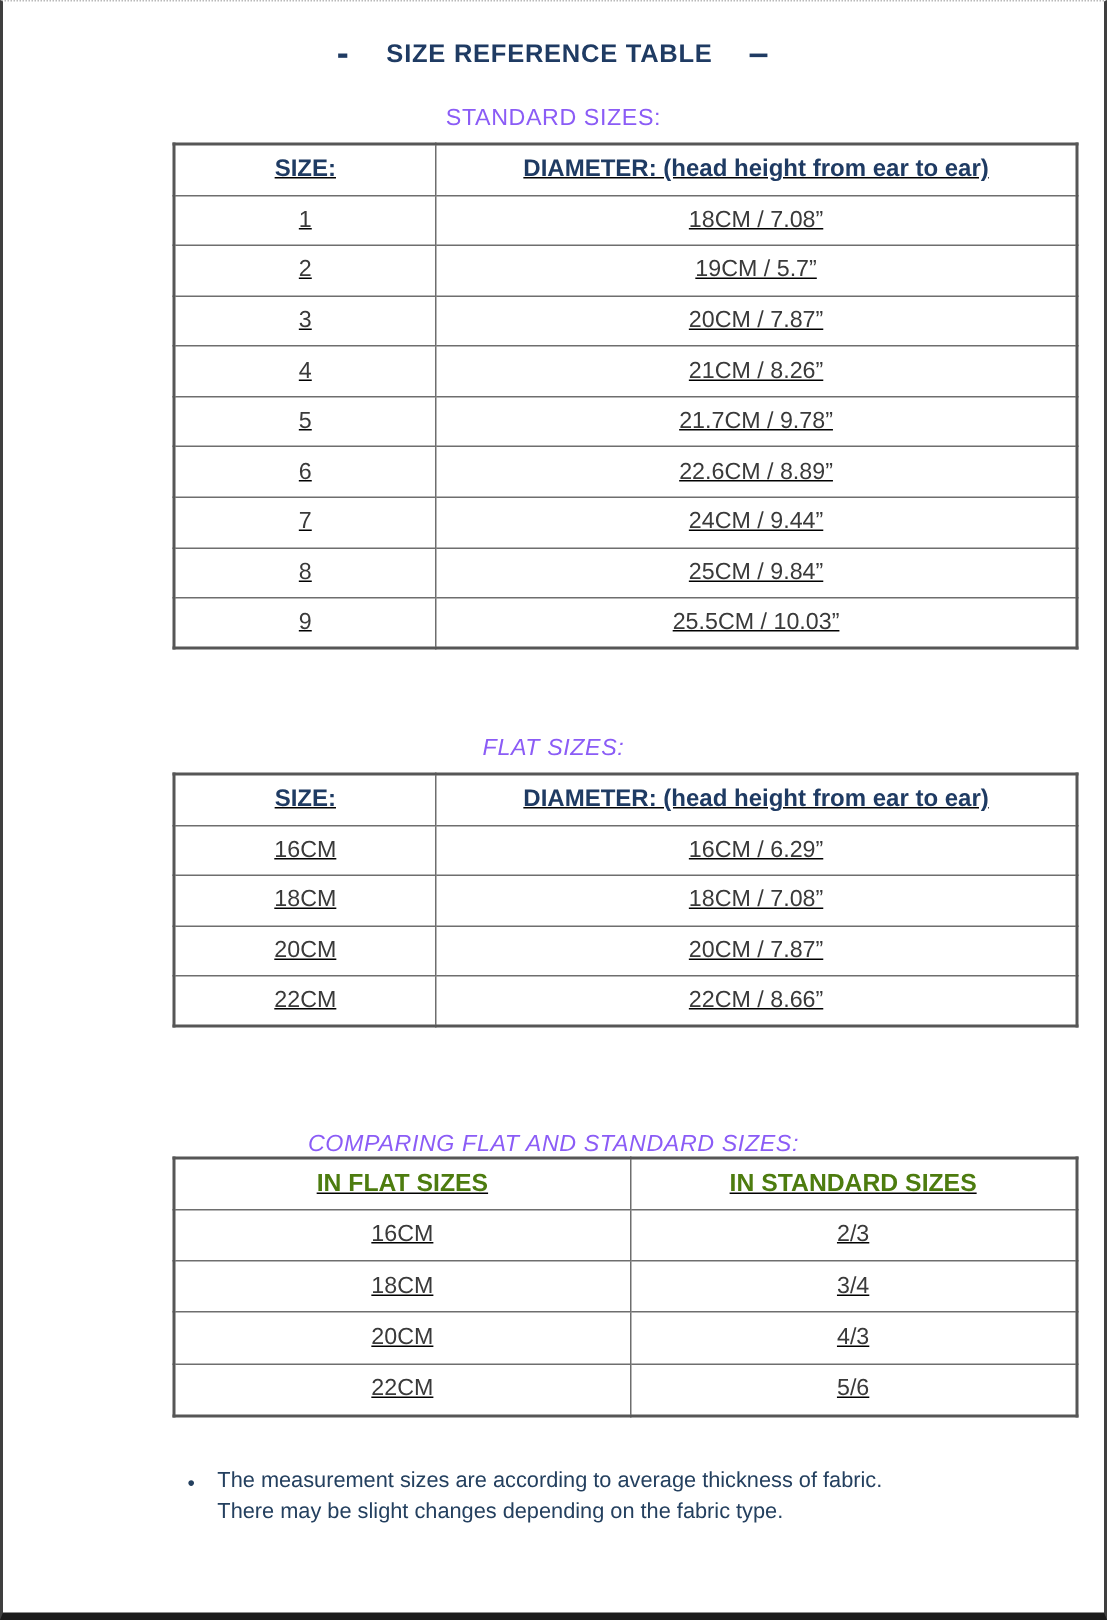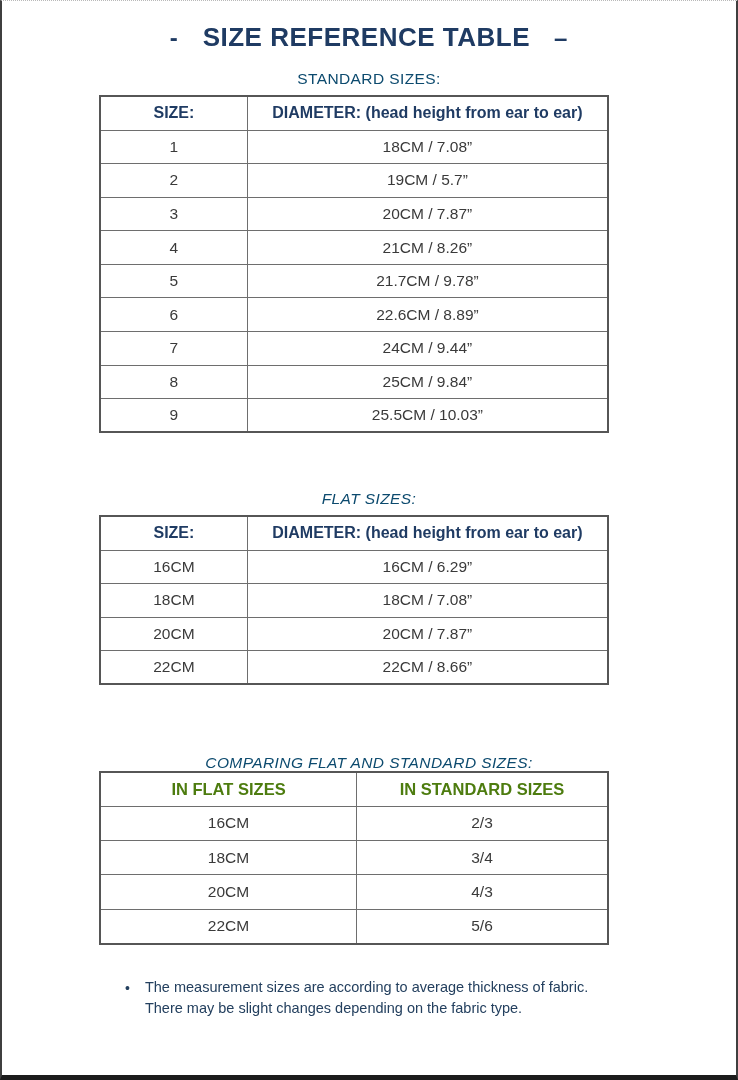--- a/index.html
+++ b/index.html
@@ -25,40 +25,41 @@
     left: 0;
     width: 100%;
     display: flex;
     justify-content: center;
     align-items: center;
     gap: 24px;
     color: #1f3b63;
     font-weight: bold;
   }
   .title-dash { font-size: 24px; letter-spacing: 1px; }
-  .title-text { font-size: 26px; letter-spacing: 0.5px; white-space: nowrap; }
+  .title-text { font-size: 17px; letter-spacing: 0.5px; white-space: nowrap; }
   .section-label {
     position: absolute;
     left: 0;
     width: 100%;
     text-align: center;
     font-size: 15.5px;
-    color: #0c4a6e;
+    color: #8b5cf6;
     letter-spacing: 0.4px;
   }
   .label-standard   { top: 69px; }
   .label-flat       { top: 489px; font-style: italic; }
   .label-comparison { top: 753px; font-style: italic; }
   table {
     position: absolute;
-    left: 97px;
-    width: 510px;
+    left: 113px;
+    width: 604px;
     border-collapse: collapse;
     table-layout: fixed;
     background: #ffffff;
+    text-decoration: underline;
   }
   .table-standard   { top: 94px; }
   .table-flat       { top: 514px; }
   .table-comparison { top: 770px; }
   th, td {
     border: 1.5px solid #6e6e6e;
     text-align: center;
     vertical-align: middle;
     padding: 0;
     overflow: hidden;

